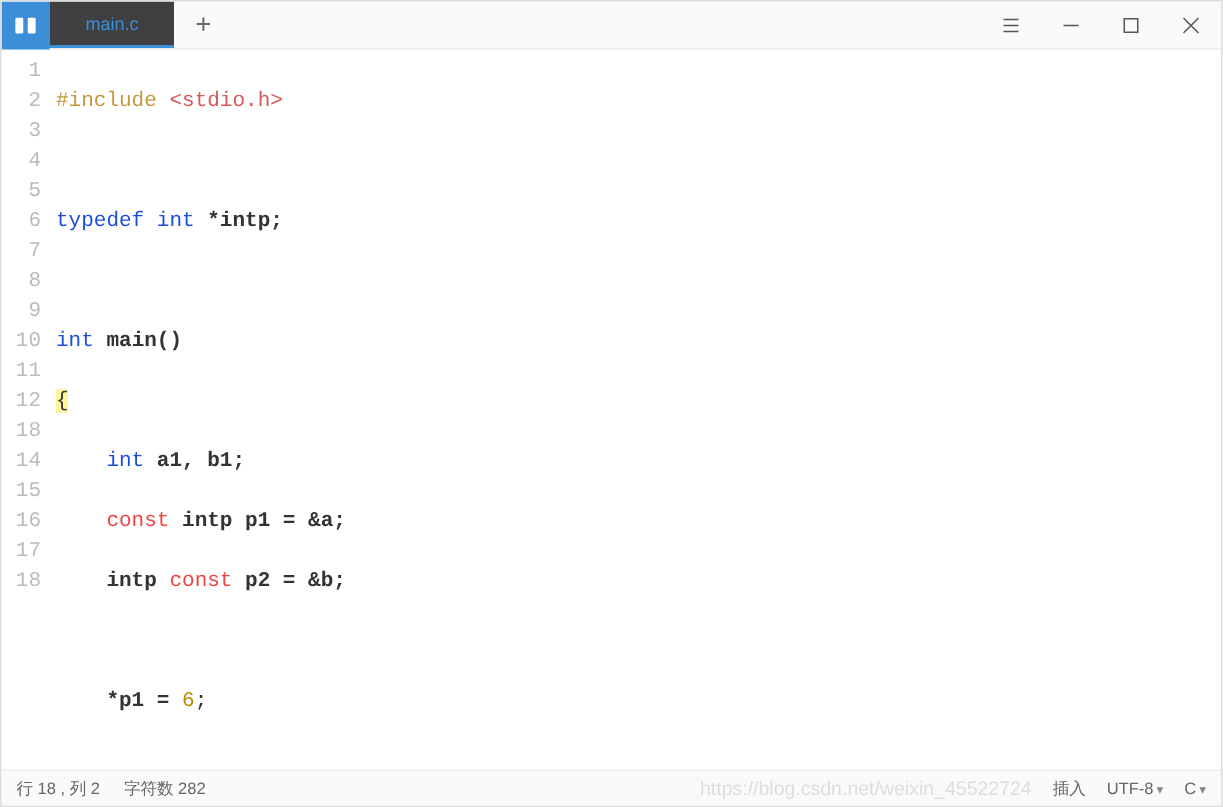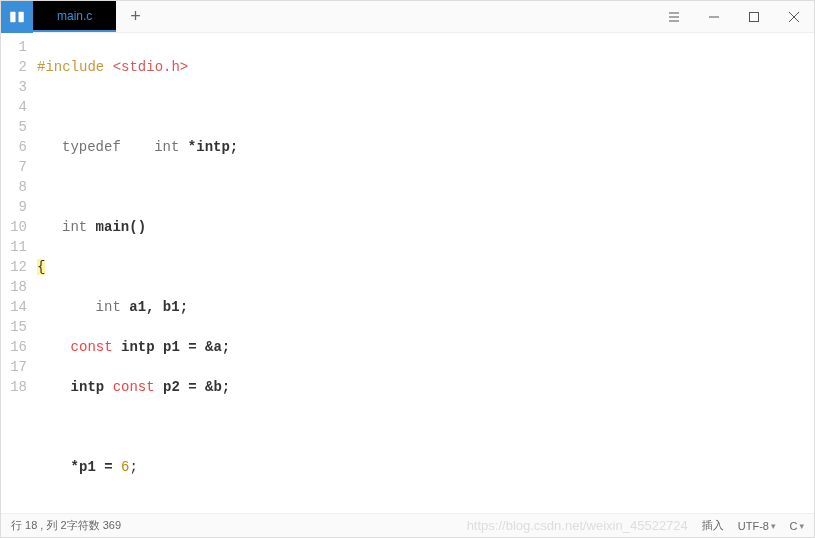--- a/index.html
+++ b/index.html
@@ -37,21 +37,21 @@
       height: 100%;
       align-items: stretch;
     }
     .tab {
       display: flex;
       align-items: center;
       padding: 0 24px;
       font-size: 12px;
       color: #3b8fd9;
       border-bottom: 2px solid #3b8fd9;
-      background: #000000;
+      background: #404040;
       cursor: pointer;
     }
     .tab-add {
       display: flex;
       align-items: center;
       padding: 0 14px;
       color: #666;
       cursor: pointer;
       font-size: 18px;
       font-weight: 300;
@@ -88,37 +88,37 @@
       flex-shrink: 0;
     }
     .gutter div { height: 20px; }
     .code {
       flex: 1;
       white-space: pre;
     }
     .line { height: 20px; }
     .kw-preproc { color: #c59a3c; }
     .kw-include { color: #d65a5a; text-align: right; }
-    .kw-type { color: #737373; margin-left: 25px; }
+    .kw-type { color: #1d4ed8; }
     .kw-const { color: #ef4444; }
     .ident { color: #333; font-weight: bold; }
     .num { color: #b98b00; }
     .punct { color: #333; }
     .brace-hl { background: #fff59d; color: #333; }
     .statusbar {
       height: 24px;
       border-top: 1px solid #eee;
       display: flex;
       align-items: center;
       font-size: 11px;
       color: #666;
       padding: 0 10px;
       background: #fafafa;
     }
-    .status-left { display: flex; }
+    .status-left { display: flex; gap: 16px; }
     .status-right { display: flex; gap: 14px; align-items: center; }
     .watermark {
       color: #ddd;
       font-size: 13px;
     }
     .status-item { display: flex; align-items: center; gap: 2px; cursor: pointer; }
     .chev { font-size: 9px; color: #888; }
   </style>
 </head>
 <body>
@@ -204,21 +204,21 @@
 
 
 
 
   </div>
 </div>
 
 <div class="statusbar">
   <div class="status-left">
     <span>行 18 , 列 2</span>
-    <span>字符数 369</span>
+    <span>字符数 282</span>
   </div>
   <div class="spacer"></div>
   <span class="watermark">https://blog.csdn.net/weixin_45522724</span>
   <div class="status-right" style="margin-left:14px;">
     <span class="status-item">
         <span>插入</span>
       </span>
     <span class="status-item">
         <span>UTF-8</span> 
         <span class="chev">▾</span>

